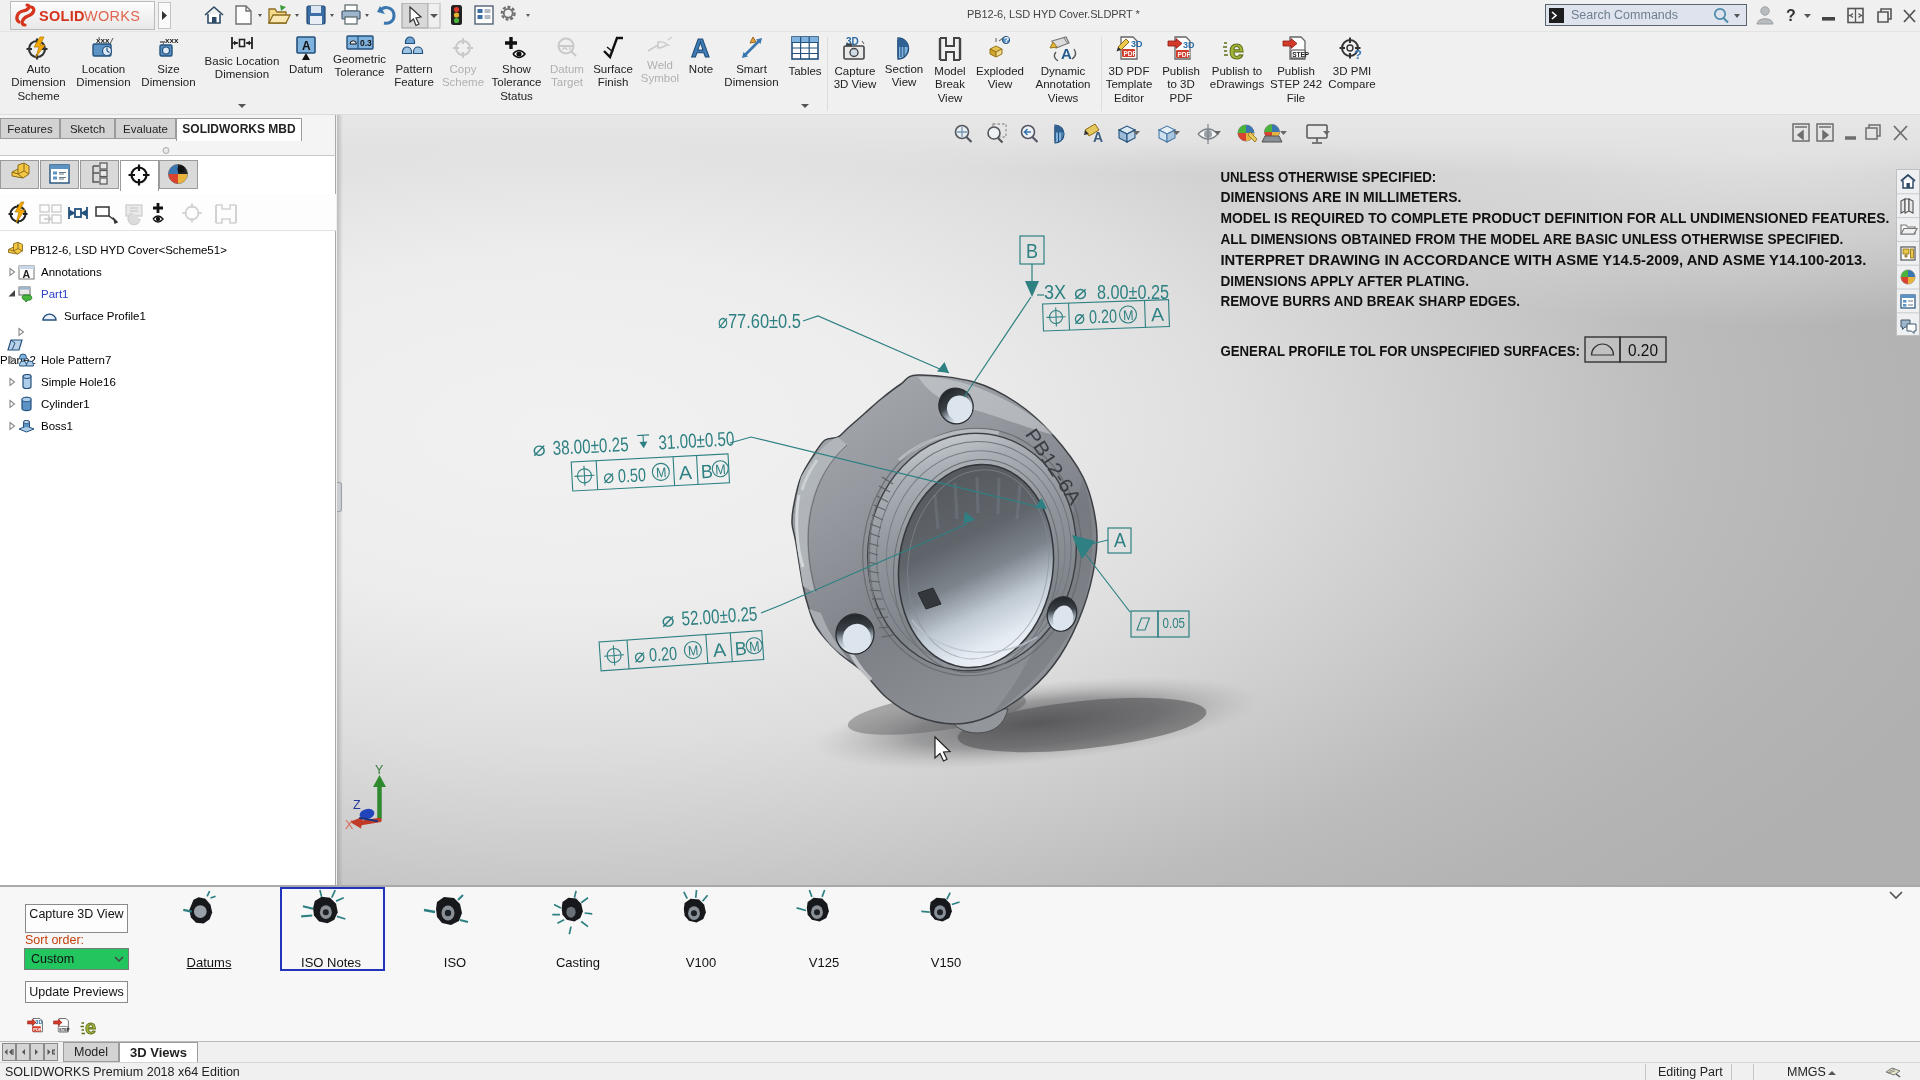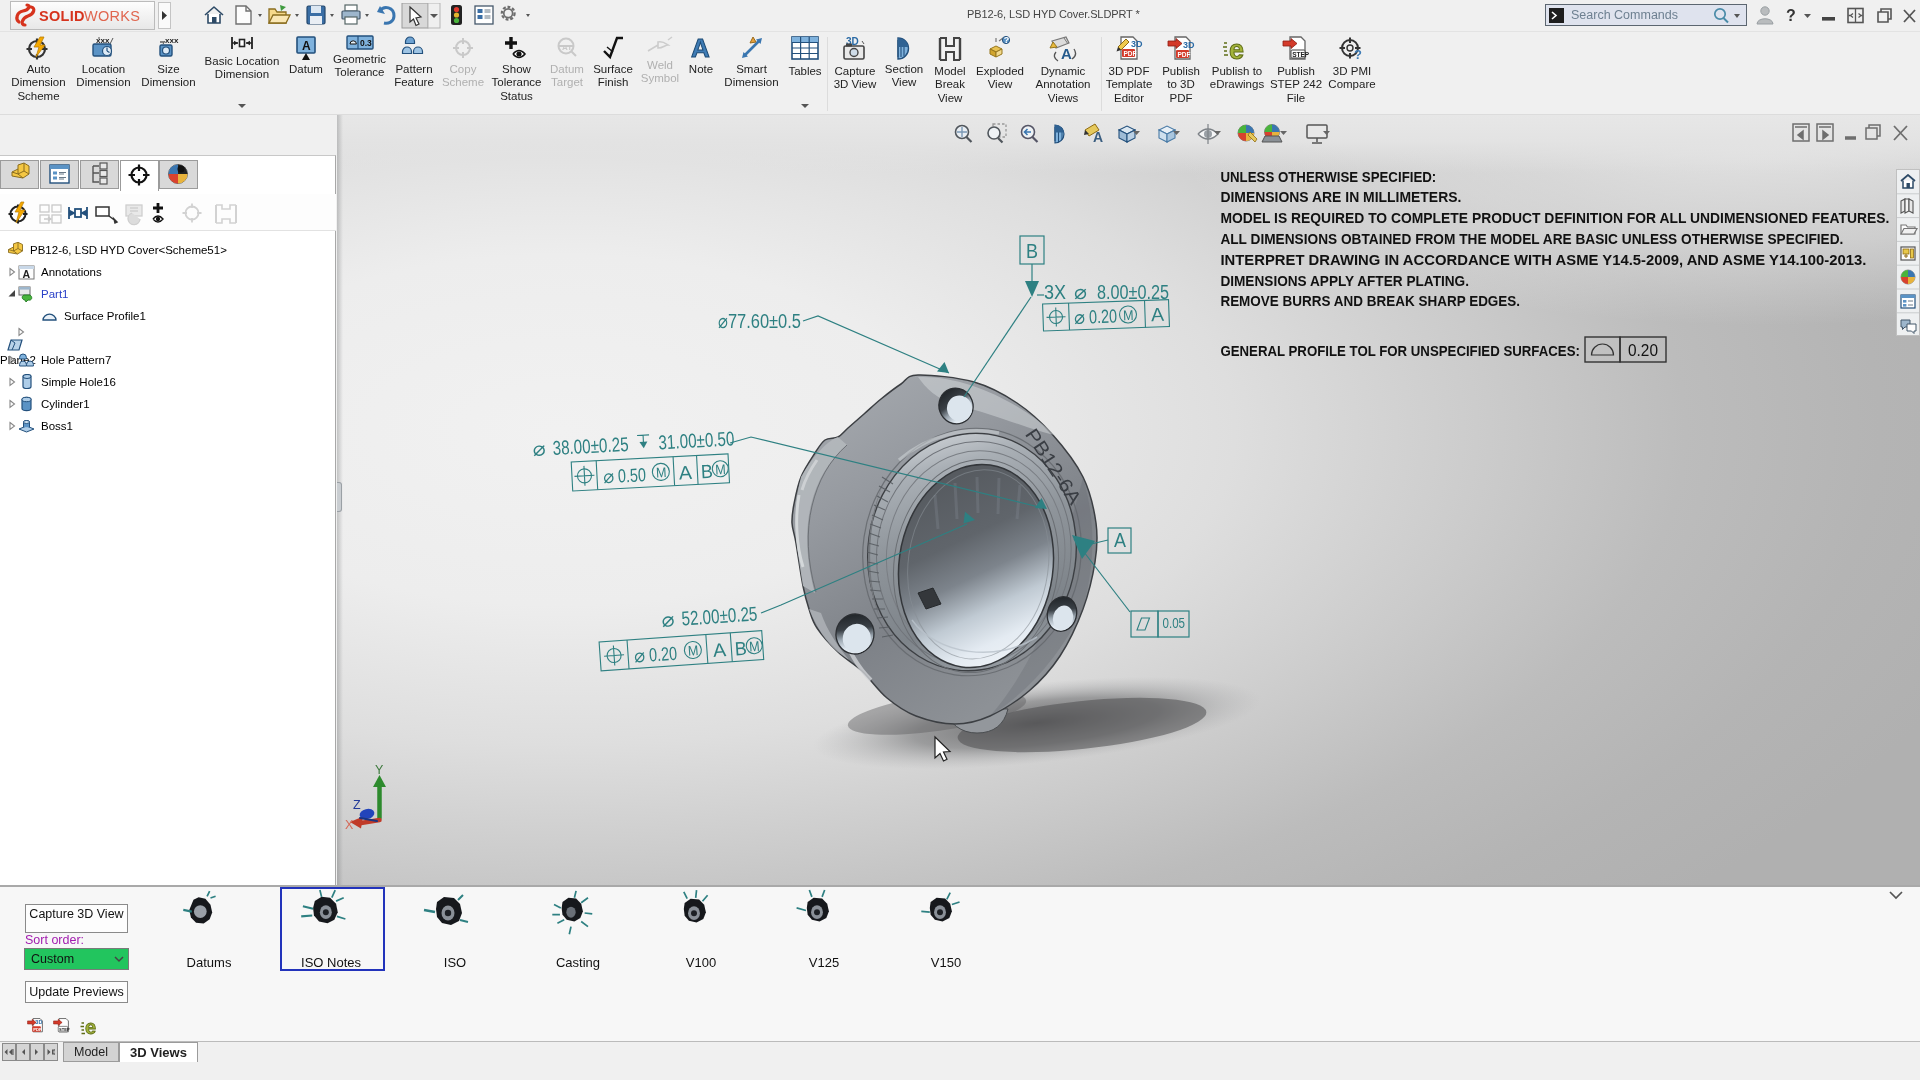--- a/index.html
+++ b/index.html
@@ -377,20 +377,29 @@
         </svg>
         <div class="lbl">3D PMI<br>Compare</div>
       </div>
  <div class="vsep" style="left:827px;"></div>
  <div class="vsep" style="left:1101px;"></div>
  <svg class="abs" style="left:236px;top:70px" width="12" height="8">
         <path d="M2 2 h8 l-4 4 z" fill="#555"></path>
       </svg>
  <svg class="abs" style="left:799px;top:70px" width="12" height="8">
         <path d="M2 2 h8 l-4 4 z" fill="#555"></path>
+      </svg>
+</div>
+<div id="tabrow">
+ <div class="ctab" style="left:0px;width:60px;">Features</div>
+ <div class="ctab" style="left:60px;width:55px;">Sketch</div>
+ <div class="ctab" style="left:115px;width:61px;">Evaluate</div>
+ <div class="ctab act" style="left:176px;width:126px;">SOLIDWORKS MBD</div>
+ <svg class="abs" style="left:160px;top:31px;" width="12" height="9">
+        <circle cx="6" cy="4.5" r="3" fill="#e8e8e8" stroke="#aaa"></circle>
       </svg>
 </div>
 <div id="lpanel">
  <div class="ptab" style="left:0px;"><svg width="37" height="27" viewBox="0 0 37 27">
           <g transform="translate(9,3)">
             <path d="M2 8 L8 5 L8 1 L14 -1 L19 2 L19 10 L13 14 L2 12 Z" fill="#f4c743" stroke="#8a6d1f" stroke-width="1"></path>
             <path d="M2 8 L8 10 L13 14 M8 10 L8 5 M8 10 L14 7 L14 -1 M14 7 L19 10" fill="none" stroke="#8a6d1f" stroke-width="1"></path>
           </g>
         </svg></div>
  <div class="ptab" style="left:40px;"><svg width="37" height="27" viewBox="0 0 37 27">
@@ -868,21 +877,21 @@
           <path d="M8 8 h5 M8 12 h5" stroke="#6b7a88" stroke-width="1"></path>
         </g>
   <g transform="translate(3,147)">
           <path d="M1 3 h9 v7 h-5 l-2.5 2.5 v-2.5 h-1.5 z" fill="#9db6cc" stroke="#45586b" stroke-width="1"></path>
           <path d="M7 7 h9 v7 h-2 v2.5 l-2.5 -2.5 h-4.5 z" fill="#fdfdfd" stroke="#45586b" stroke-width="1"></path>
         </g>
  </svg>
 </div>
 <div id="bpanel">
  <div class="wbtn" style="left:25px;top:17px;width:103px;height:29px;line-height:19px;">Capture 3D View</div>
- <div class="abs" style="left:25px;top:46px;font-size:12.5px;color:#a21caf;">Sort order:</div>
+ <div class="abs" style="left:25px;top:46px;font-size:12.5px;color:#c2410c;">Sort order:</div>
  <div class="abs" style="left:24px;top:61px;width:105px;height:22px;background:#22c55e;border:1px solid #7a7a7a;font-size:12.5px;color:#111;line-height:20px;padding-left:6px;">Custom<svg class="abs" style="right:4px;top:7px;" width="10" height="7">
           <path d="M1 1 l4 4 l4 -4" stroke="#444" stroke-width="1.5" fill="none"></path>
         </svg></div>
  <div class="wbtn" style="left:25px;top:94px;width:103px;height:22px;line-height:20px;">Update Previews</div>
  <svg class="abs" style="left:26px;top:130px;" width="80" height="22" viewBox="0 0 80 22">
   <g transform="scale(0.78)">
           <path d="M9 2 h9 l3 3 v14 H9 Z" fill="#fff" stroke="#666" stroke-width="1.2"></path>
           <text x="12" y="9" font-size="7" font-weight="bold" fill="#2a6aa5">3D</text>
           <path d="M2 5 h6 v-2 l5 4 l-5 4 V9 H2 Z" fill="#d33a2a" stroke="#8d1d12" stroke-width=".7"></path>
           <rect x="8" y="12" width="11" height="7" rx="1" fill="#d33a2a"></rect>
@@ -945,21 +954,21 @@
           <path d="M-24 -6 l11 3 M-6 -19 l-3 -8 M6 -19 l3 -8" stroke="#2e8082" stroke-width="2"></path>
         </g>
 
   <g transform="translate(790,24) scale(0.85)">
           <path d="M-11 -13 l7 -5 l10 1 l6 6 l2 9 l-3 8 l-8 4 l-9 -2 l-5 -6 l-1 -8 z" fill="#16181c"></path>
           <ellipse cx="0" cy="-1" rx="7" ry="8" fill="#8a9098"></ellipse>
           <circle cx="0" cy="-1" r="3.5" fill="#1d2025"></circle>
           <path d="M8 -16 l4 -8 M14 -10 l9 -3 M-22 -2 l10 1" stroke="#2e8082" stroke-width="2"></path>
         </g>
  </svg>
- <div class="thlbl" style="left:149px;top:68px;">Datums</div>
+ <div class="thlbl" style="left:149px;top:68px;text-decoration:underline;">Datums</div>
  <div class="thlbl" style="left:271px;top:68px;">ISO Notes</div>
  <div class="thlbl" style="left:395px;top:68px;">ISO</div>
  <div class="thlbl" style="left:518px;top:68px;">Casting</div>
  <div class="thlbl" style="left:641px;top:68px;">V100</div>
  <div class="thlbl" style="left:764px;top:68px;">V125</div>
  <div class="thlbl" style="left:886px;top:68px;">V150</div>
  <svg class="abs" style="left:1888px;top:3px;" width="16" height="11">
         <path d="M2 2 l6 6 l6 -6" stroke="#555" stroke-width="1.7" fill="none"></path>
       </svg>
 </div>
@@ -974,13 +983,29 @@
   <g fill="#555">
           <path d="M5.5 6 l-3 3 l3 3 z M10 6 l-3 3 l3 3 z M11.5 6 v6 h-1.2 v-6 z"></path>
           <path d="M23 6 l-3 3 l3 3 z"></path>
           <path d="M33 6 l3 3 l-3 3 z"></path>
           <path d="M45.5 6 l3 3 l-3 3 z M50 6 l3 3 l-3 3 z M51.5 6 v6 h1.2 v-6 z"></path>
         </g>
  </svg>
  <div class="btab" style="left:63px;width:56px;">Model</div>
  <div class="btab" style="left:119px;width:79px;background:#fff;border-bottom:#fff;font-weight:bold;font-size:13px;">3D Views</div>
 </div>
+<div id="statusbar">
+ <div class="abs" style="left:5px;top:2px;">SOLIDWORKS Premium 2018 x64 Edition</div>
+ <div class="abs" style="left:1645px;top:1px;width:1px;height:16px;background:#c5c5c5;"></div>
+ <div class="abs" style="left:1658px;top:2px;">Editing Part</div>
+ <div class="abs" style="left:1731px;top:1px;width:1px;height:16px;background:#c5c5c5;"></div>
+ <div class="abs" style="left:1753px;top:1px;width:1px;height:16px;background:#c5c5c5;"></div>
+ <div class="abs" style="left:1787px;top:2px;">MMGS</div>
+ <svg class="abs" style="left:1826px;top:6px;" width="12" height="8">
+        <path d="M2 6 l4 -4 l4 4 z" fill="#555"></path>
+      </svg>
+ <svg class="abs" style="left:1884px;top:1px;" width="18" height="16" viewBox="0 0 18 16">
+        <path d="M2 8 l6 -4 l8 3 l-6 4 z" fill="#e8e8c8" stroke="#777" stroke-width="1"></path>
+        <path d="M5 7.5 l6 -2.5 M4 9 l7 -2" stroke="#777" stroke-width=".8"></path>
+        <path d="M12 10 l4 3" stroke="#555" stroke-width="1.4"></path>
+      </svg>
 </div>
+</div>
 
 </body></html>

